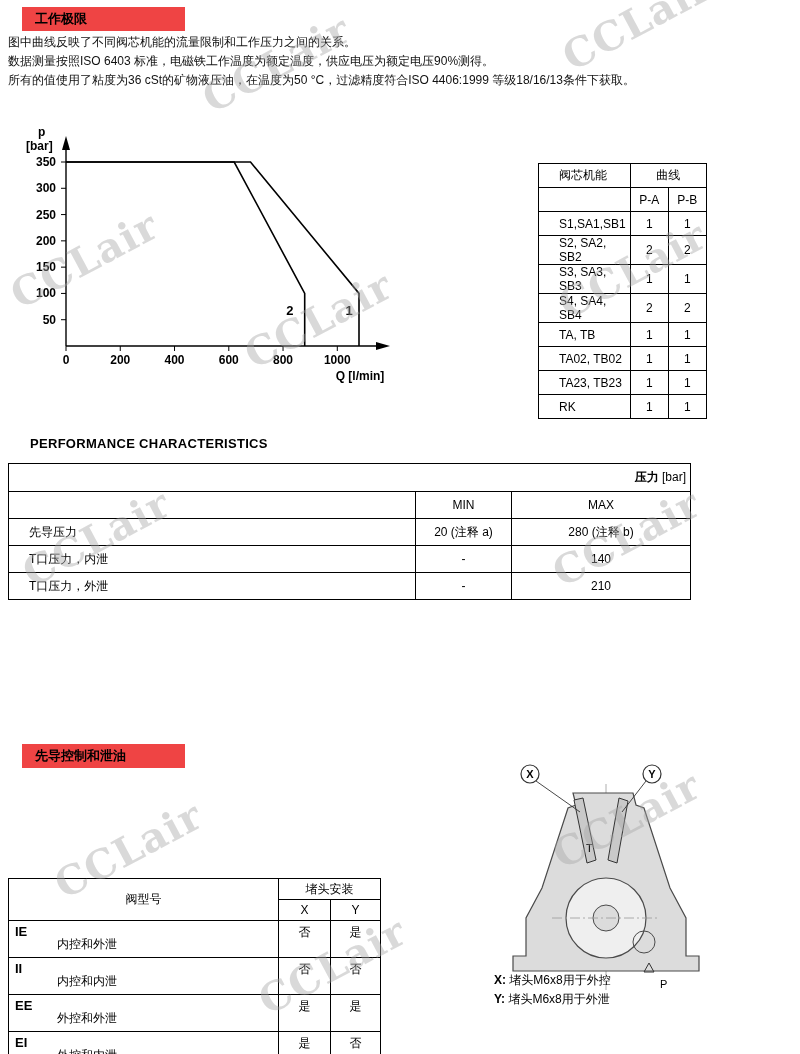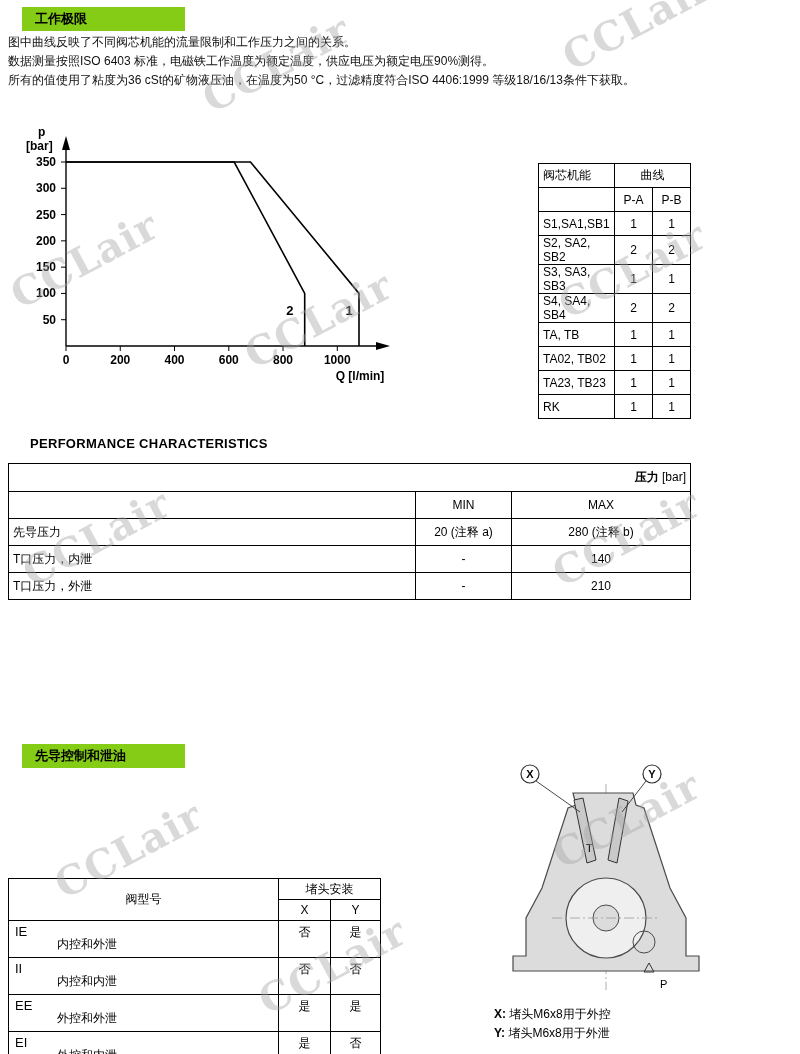--- a/index.html
+++ b/index.html
@@ -1,47 +1,47 @@
 <!DOCTYPE html>
 <html><head>
 <meta charset="utf-8">
 <style>
   html,body{margin:0;padding:0}
   body{font-family:"Liberation Sans",sans-serif;background:#fff;color:#000;}
   .page{position:relative;width:800px;height:1054px;overflow:hidden;background:#fff;}
   .watermark{position:absolute;z-index:6;font-family:"DejaVu Serif",serif;font-weight:bold;
     font-size:40px;color:#a6a6a6;opacity:.42;transform:rotate(-28deg);white-space:nowrap;
     pointer-events:none;letter-spacing:1px;}
-  .sec-bar{position:absolute;left:22px;width:150px;background:#84cc16;font-size:13px;
+  .sec-bar{position:absolute;left:22px;width:150px;background:#ef4444;font-size:13px;
     font-weight:bold;padding:3px 0 3px 13px;z-index:2;}
   .intro,.para{position:absolute;left:8px;font-size:12px;line-height:19px;z-index:2;color:#111;}
   .chart{position:absolute;left:8px;top:118px;z-index:2;}
   table{border-collapse:collapse;z-index:2;position:absolute;font-size:12px;color:#000;}
   th,td{border:1px solid #000;font-weight:normal;padding:0 4px;}
   .ctr{text-align:center;}
-  .lft{text-align:left;padding-left:4px;}
+  .lft{text-align:left;padding-left:20px;}
   .top{vertical-align:top;padding-top:3px;}
   .b{font-weight:bold;}
   .curve-table{left:538px;top:163px;}
   .curve-table th,.curve-table td{height:23px;text-align:center;}
   .curve-table .lft{text-align:left;}
   .perf-title{position:absolute;left:30px;top:436px;font-size:13px;font-weight:bold;
     letter-spacing:.3px;z-index:2;}
   .pressure-table{left:8px;top:463px;}
   .pressure-table th,.pressure-table td{height:26px;}
   .pressure-table .pt-title{text-align:right;padding-left:10px;height:27px;}
   .notes{position:absolute;left:8px;top:620px;width:786px;font-size:12px;line-height:19px;z-index:2;}
   .plug-table{left:8px;top:878px;}
   .plug-table th{height:20px;text-align:center;}
   .plug-table td{height:33px;}
   .model-cell{position:relative;}
-  .model-code{position:absolute;left:6px;top:3px;font-weight:normal;font-size:13px;}
+  .model-code{position:absolute;left:6px;top:3px;font-weight:bold;font-size:13px;}
   .model-desc{position:absolute;left:48px;top:15px;font-size:12px;}
   .valve{position:absolute;left:486px;top:760px;z-index:2;}
-  .captions{position:absolute;left:494px;top:1005px;font-size:12px;line-height:19px;z-index:2;}
+  .captions{position:absolute;left:494px;top:971px;font-size:12px;line-height:19px;z-index:2;}
 </style>
 </head>
 <body>
 
 <div class="page">
 
   <div class="sec-bar" style="top:7px">工作极限</div>
 
   <div class="intro" style="top:33px">
     <div>图中曲线反映了不同阀芯机能的流量限制和工作压力之间的关系。</div>

